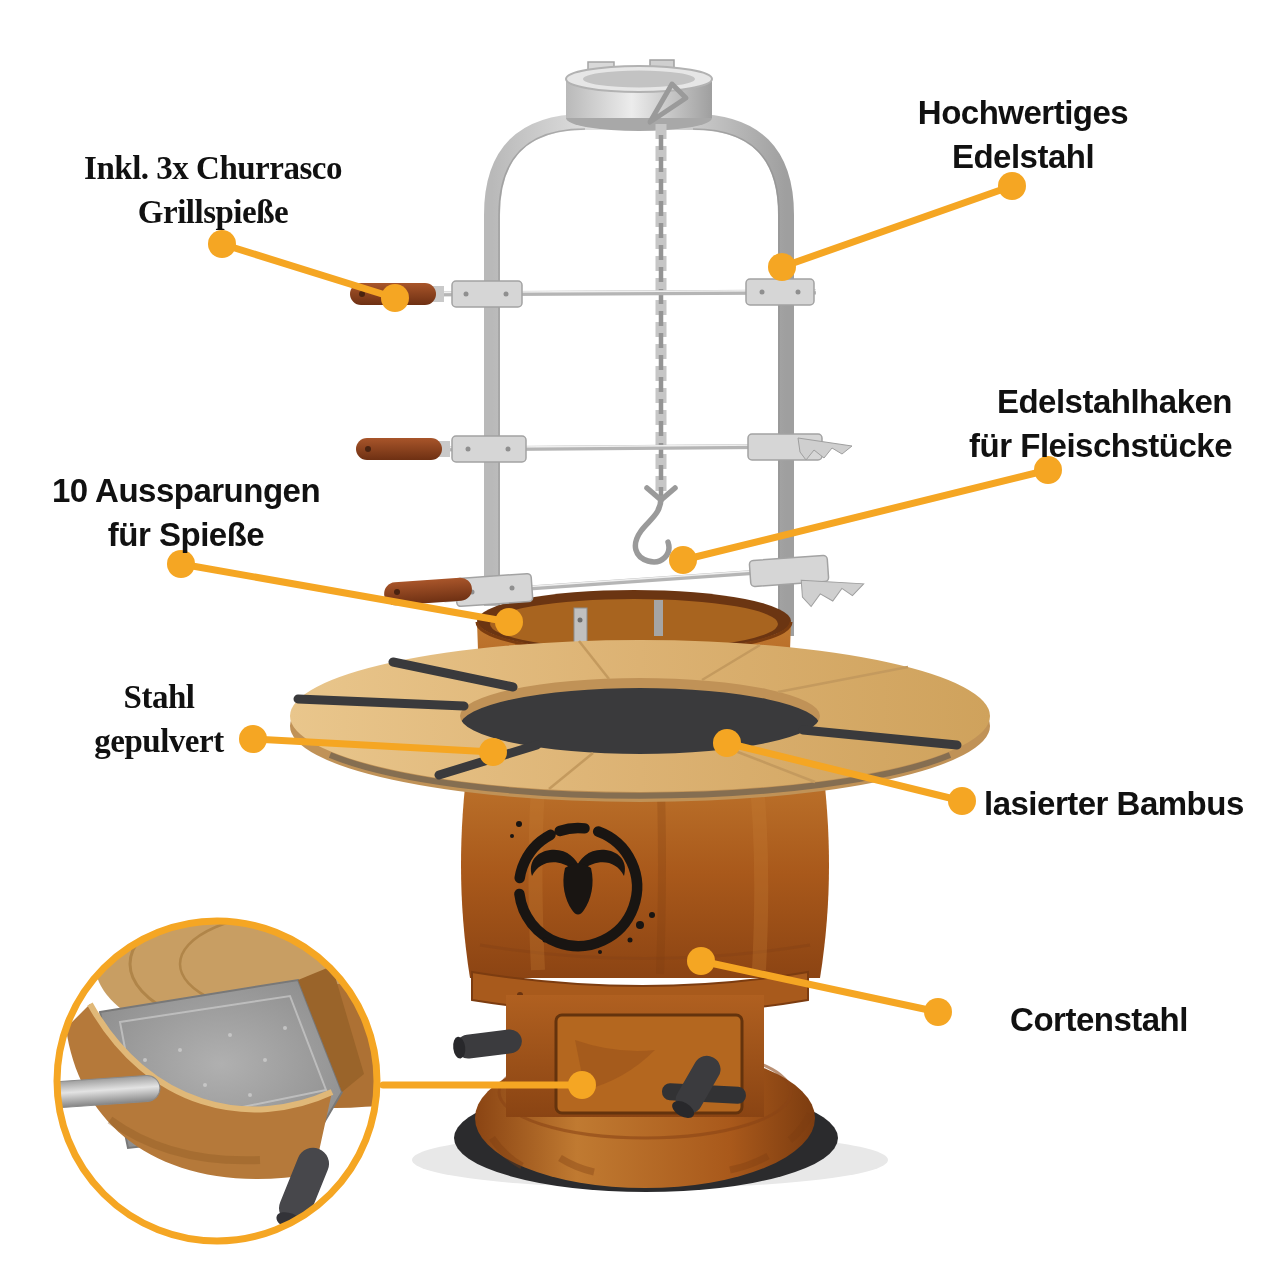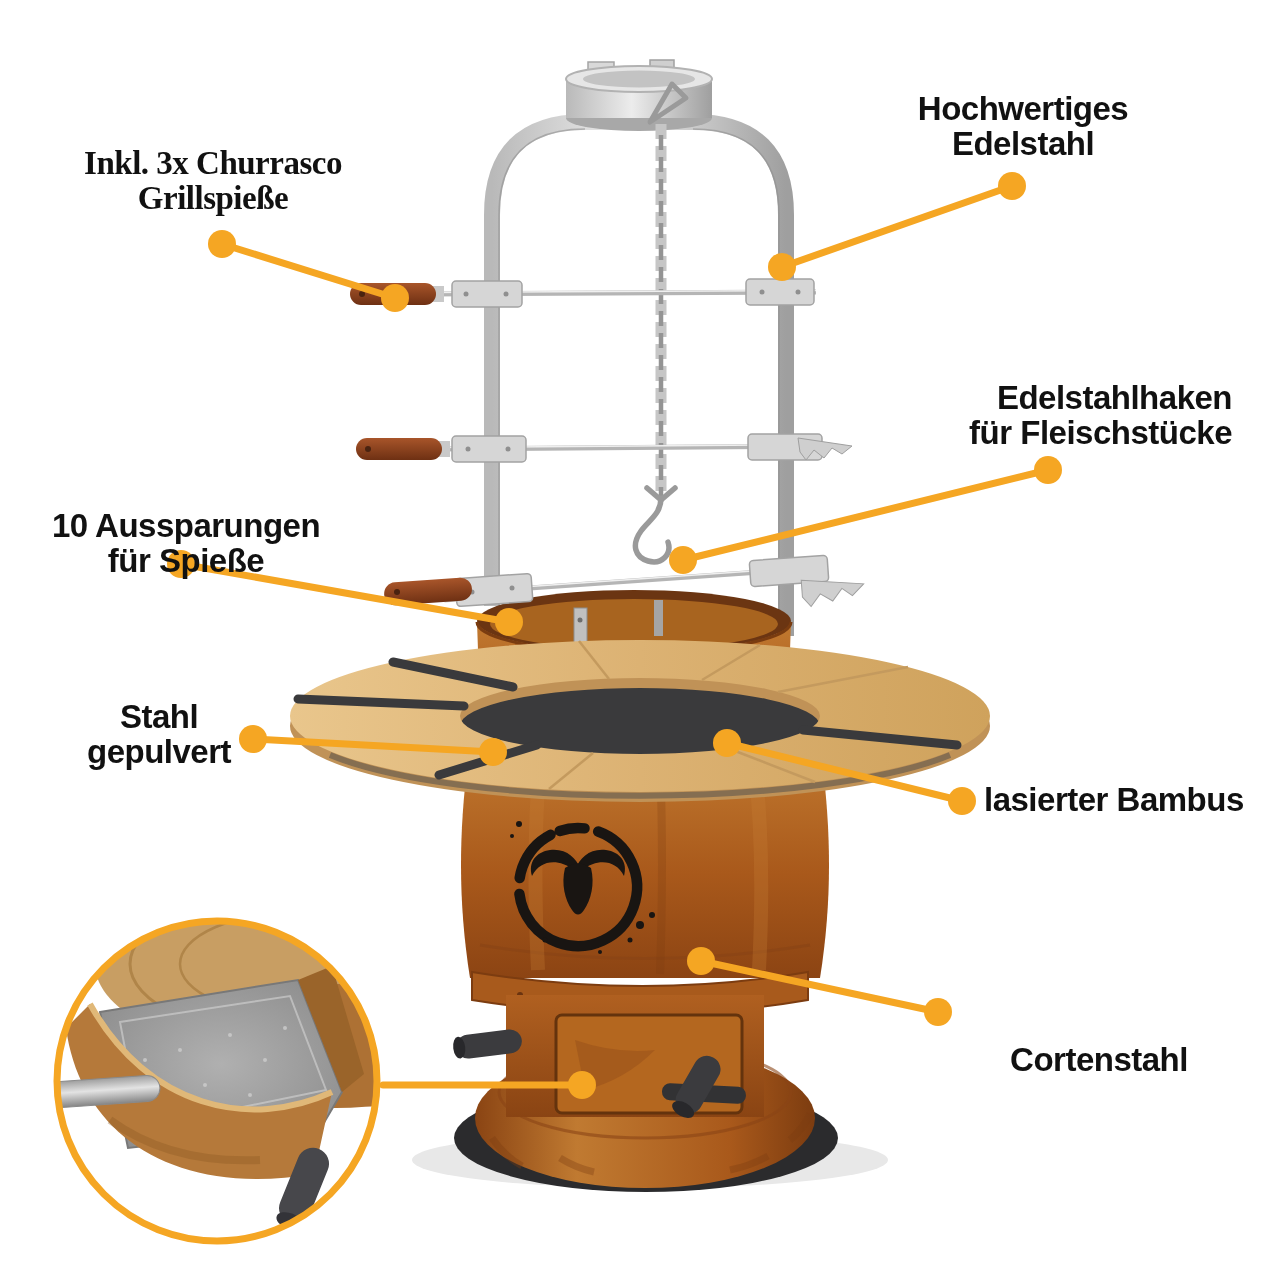--- a/index.html
+++ b/index.html
@@ -1,29 +1,29 @@
 <!DOCTYPE html>
 <html style="--accent: #F5A623; --text: #111111;"><head>
 <meta charset="utf-8">
 <style>
   :root{ --accent:#F5A623; --text:#111111; }
   html,body{margin:0;padding:0;}
   body{width:1280px;height:1280px;position:relative;background:#fff;overflow:hidden;
        font-family:"Liberation Sans","DejaVu Sans",sans-serif;}
   #stage{position:absolute;left:0;top:0;width:1280px;height:1280px;}
   svg{position:absolute;left:0;top:0;}
-  .lbl{position:absolute;font-weight:bold;font-size:33px;line-height:35px;
+  .lbl{position:absolute;font-weight:bold;font-size:33px;line-height:44px;
        letter-spacing:-0.5px;color:var(--text);text-align:center;white-space:pre-line;}
   #lbl-churrasco{left:23px;top:146px;width:380px;font-family:Liberation Serif, serif;}
   #lbl-edelstahl{left:848px;top:91px;width:350px;}
   #lbl-haken{left:862px;top:380px;width:370px;text-align:right;}
-  #lbl-aussparungen{left:6px;top:469px;width:360px;margin-top:39px;}
-  #lbl-stahl{left:39px;top:699px;width:240px;}
+  #lbl-aussparungen{left:6px;top:469px;width:360px;}
+  #lbl-stahl{left:39px;top:675px;width:240px;font-family:Liberation Serif, serif;}
   #lbl-bambus{left:984px;top:782px;width:300px;text-align:left;}
-  #lbl-cortenstahl{left:959px;top:1042px;width:280px;}
+  #lbl-cortenstahl{left:959px;top:998px;width:280px;}
   .co-line{stroke:var(--accent);stroke-width:7;stroke-linecap:round;}
   .co-dot{fill:var(--accent);}
   .inset-ring{stroke:var(--accent);}
 </style>
 </head>
 <body style="background: rgb(255, 255, 255);">
 
 <div id="stage">
 
 <svg width="1280" height="1280" viewBox="0 0 1280 1280">

